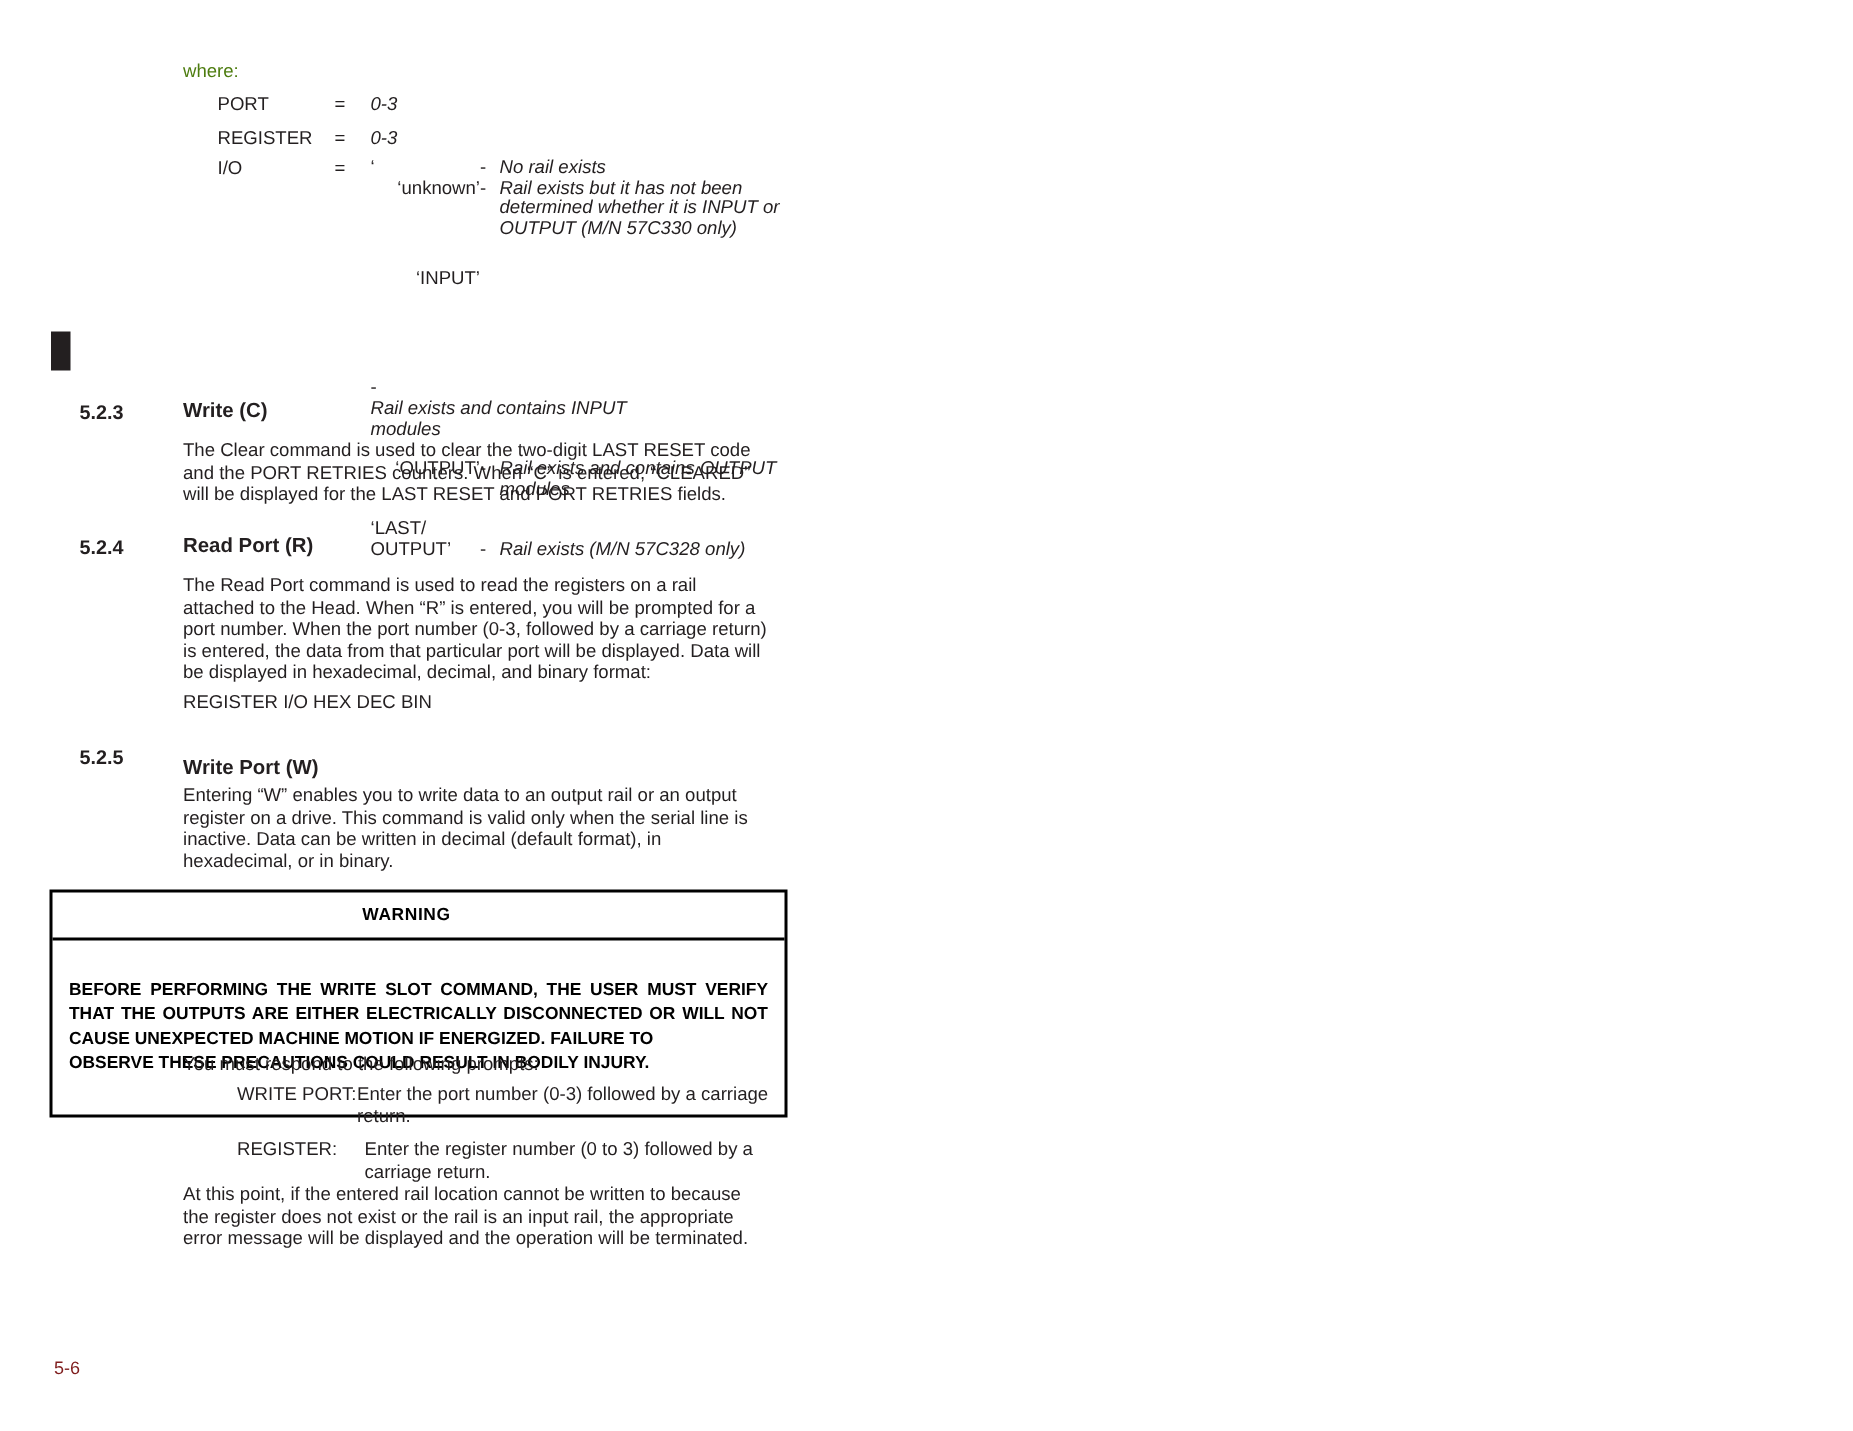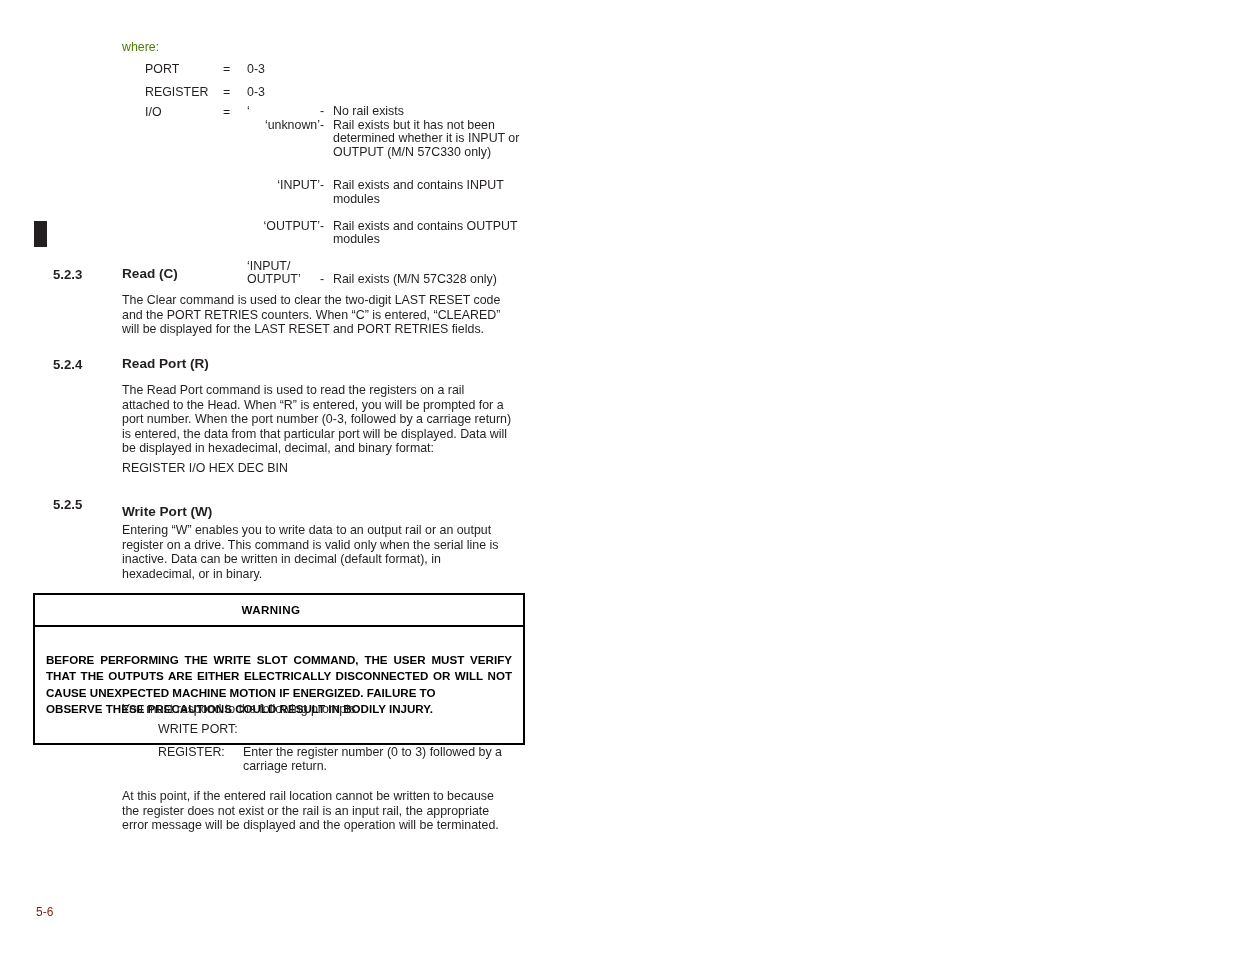--- a/index.html
+++ b/index.html
@@ -55,20 +55,21 @@
   }
   .def-eq {
     width: 24px;
     flex: 0 0 24px;
     font-size: 12.4px;
     line-height: 14.4px;
   }
   .def-val {
     font-size: 12.4px;
     line-height: 14.4px;
+    font-style: italic;
   }
 
   
   .io-wrap {
     left: 145px;
     top: 105px;
     width: 420px;
   }
   .io-head {
     display: flex;
@@ -95,20 +96,21 @@
     width: 13px;
     flex: 0 0 13px;
     font-size: 12.4px;
     line-height: 13.6px;
   }
   .io-desc {
     flex: 1 1 auto;
     font-size: 12.4px;
     line-height: 13.6px;
     white-space: pre-line;
+    font-style: italic;
   }
 
   
   #change-bar {
     left: 34px;
     top: 221px;
     width: 13px;
     height: 26px;
     background: #231f20;
   }
@@ -226,49 +228,49 @@
         </div>
 
         <div class="io-row" style="margin-bottom:20px;">
           <span class="io-val right">‘unknown’</span>
           <span class="io-dash">-</span>
           <span class="io-desc">Rail exists but it has not been
 determined whether it is INPUT or
 OUTPUT (M/N 57C330 only)</span>
         </div>
 
-        <div class="io-row" style="margin-bottom:13px;">
+        <div class="io-row" style="margin-bottom:13px;flex-direction:column;">
           <span class="io-val right">‘INPUT’</span>
           <span class="io-dash">-</span>
           <span class="io-desc">Rail exists and contains INPUT
 modules</span>
         </div>
 
         <div class="io-row" style="margin-bottom:13px;">
           <span class="io-val right">‘OUTPUT’</span>
           <span class="io-dash">-</span>
           <span class="io-desc">Rail exists and contains OUTPUT
 modules</span>
         </div>
 
         <div class="io-row">
-          <span class="io-val">‘INPUT/
+          <span class="io-val">‘LAST/
 OUTPUT’</span>
           <span class="io-dash" style="align-self:flex-end;">-</span>
           <span class="io-desc" style="align-self:flex-end;">Rail exists (M/N 57C328 only)</span>
         </div>
 
       </div>
     </div>
   </div>
 
   <div class="abs" id="change-bar"></div>
 
   <div class="abs sec-num" style="top:267px;">5.2.3</div>
-  <div class="abs sec-title" style="top:266px;">Read (C)</div>
+  <div class="abs sec-title" style="top:266px;">Write (C)</div>
   <div class="abs para" style="top:293px;">The Clear command is used to clear the two-digit LAST RESET code and the PORT RETRIES counters. When “C” is entered, “CLEARED” will be displayed for the LAST RESET and PORT RETRIES fields.</div>
 
   <div class="abs sec-num" style="top:357px;">5.2.4</div>
   <div class="abs sec-title" style="top:356px;">Read Port (R)</div>
   <div class="abs para" style="top:383px;">The Read Port command is used to read the registers on a rail attached to the Head. When “R” is entered, you will be prompted for a port number. When the port number (0-3, followed by a carriage return) is entered, the data from that particular port will be displayed. Data will be displayed in hexadecimal, decimal, and binary format:</div>
   <div class="abs para" style="top:461px;">REGISTER   I/O   HEX   DEC   BIN</div>
 
   <div class="abs sec-num" style="top:497px;">5.2.5</div>
   <div class="abs sec-title" style="top:504px;">Write Port (W)</div>
   <div class="abs para" style="top:523px;">Entering “W” enables you to write data to an output rail or an output register on a drive.  This command is valid only when the serial line is inactive. Data can be written in decimal (default format), in hexadecimal, or in binary.</div>
@@ -280,20 +282,22 @@
       <span class="lastline" style="display:block;">OBSERVE THESE PRECAUTIONS COULD RESULT IN BODILY INJURY.</span>
     </div>
   </div>
 
   <div class="abs para" style="top:702px;">You must respond to the following prompts:</div>
 
   <div class="abs" style="left:114px; top:722px; width:392px;margin-left:44px;">
 
     <div class="prompt-row">
       <span class="prompt-label">WRITE PORT:</span>
+      <span class="prompt-desc">Enter the port number (0-3) followed by a carriage
+return.</span>
     </div>
 
     <div class="prompt-row" style="margin-top:5px;">
       <span class="prompt-label">REGISTER:</span>
       <span class="prompt-desc" style="padding-left:5px;">Enter the register number (0 to 3) followed by a
 carriage return.</span>
     </div>
 
   </div>
 

